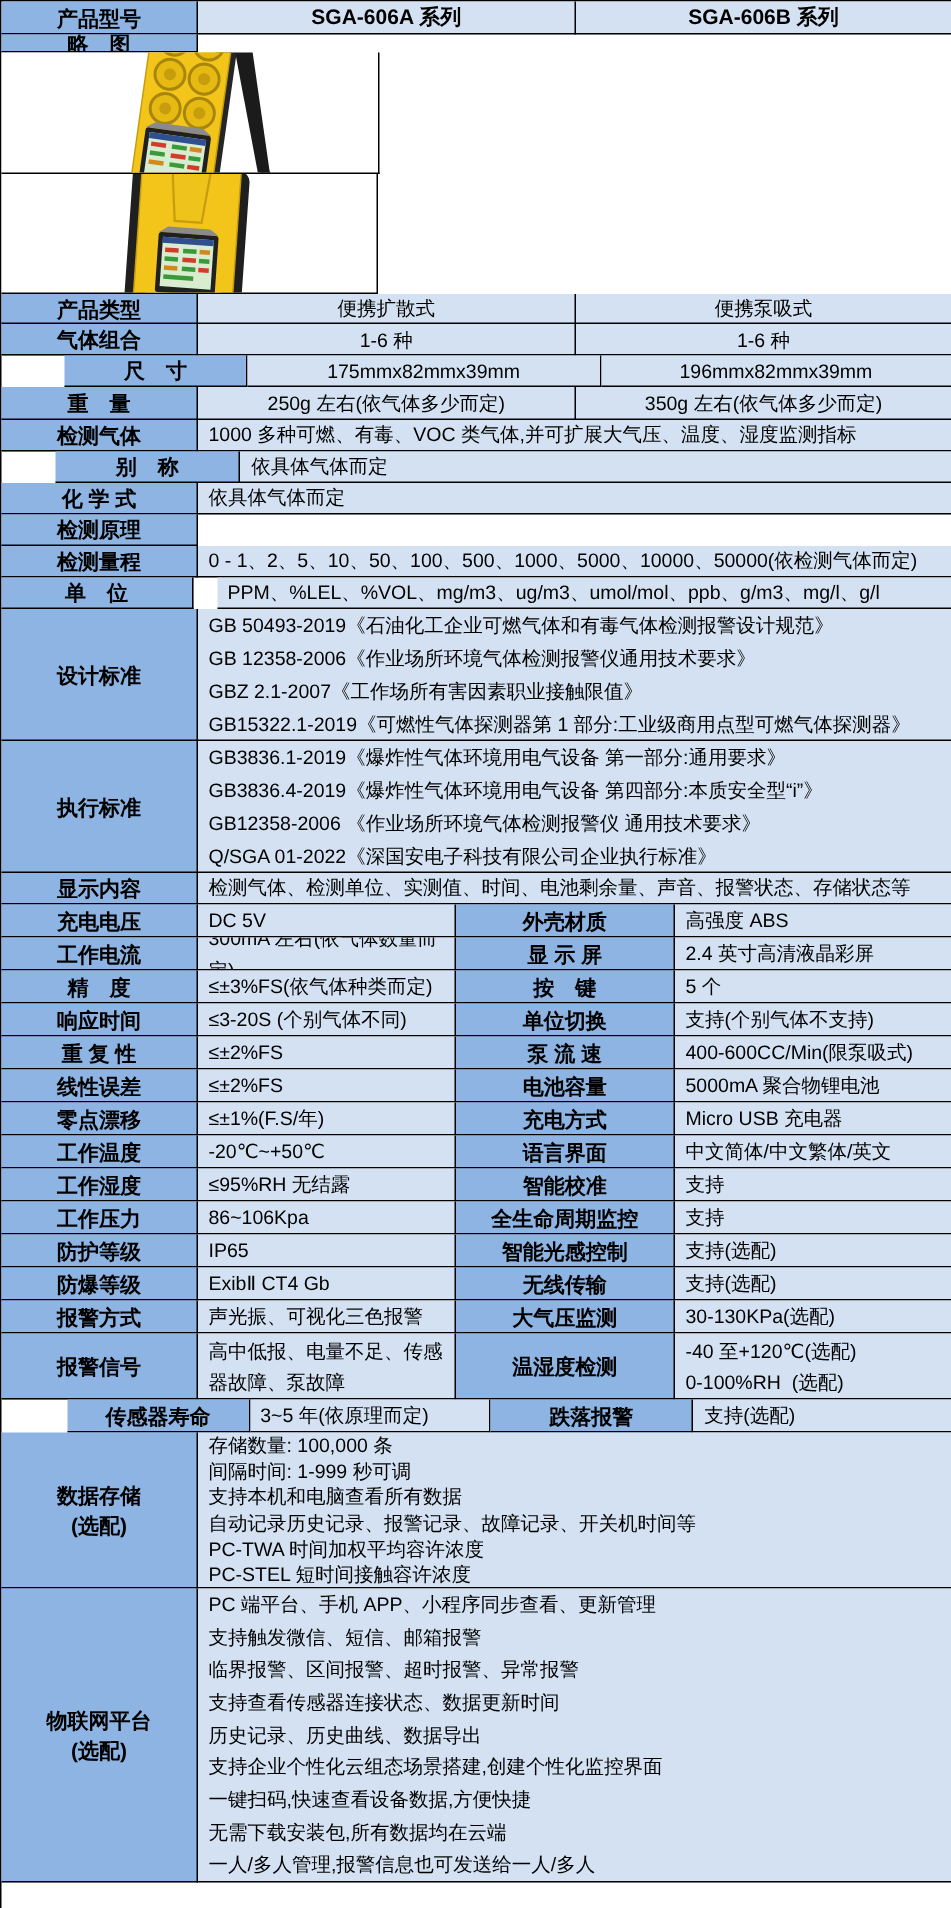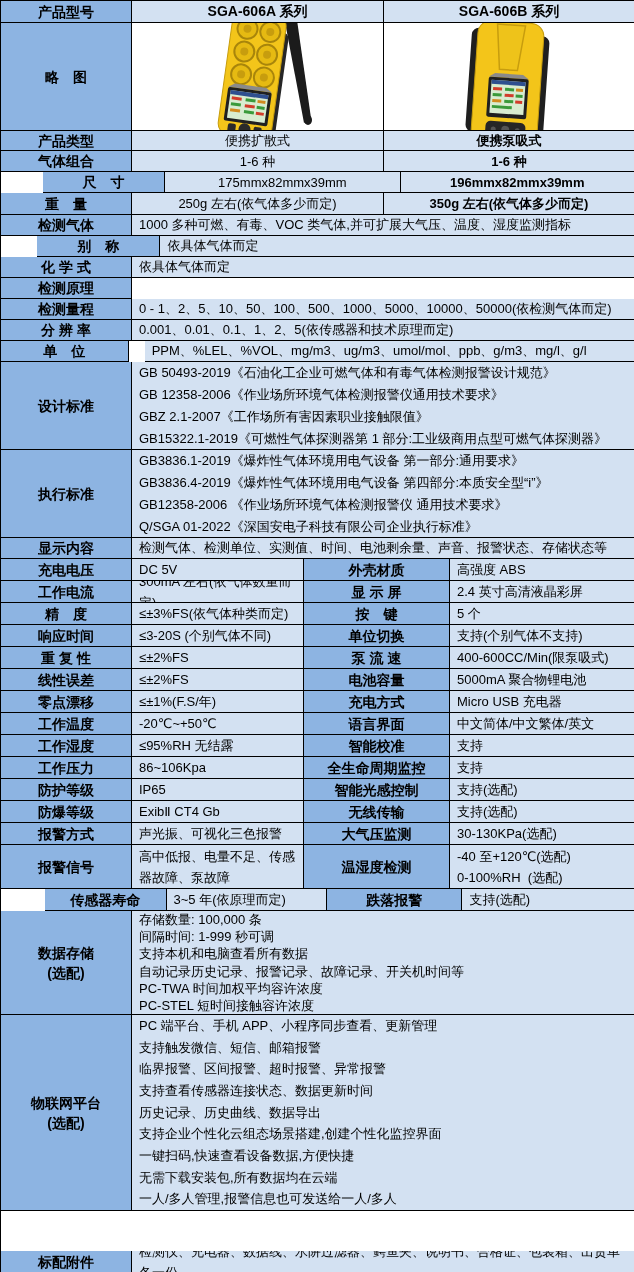--- a/index.html
+++ b/index.html
@@ -16,21 +16,21 @@
   }
   .tbl{border-left:1px solid var(--border);border-top:1px solid var(--border);width:634px;}
   .row{display:flex;}
   .cell{
     box-sizing:border-box;
     border-right:1px solid var(--border);
     border-bottom:1px solid var(--border);
     display:flex;align-items:center;
     overflow:hidden;
   }
-  .w1{width:131px;}  .w2{width:252px;}  .w3{width:251px;font-weight:bold;}
+  .w1{width:131px;}  .w2{width:252px;}  .w3{width:251px;}
   .wide{width:503px;}
   .p1{width:172px;}  .p2{width:146px;}  .p3{width:185px;}
   .lab{
     background:var(--label-bg);
     font-weight:bold;font-size:14px;
     justify-content:center;text-align:center;
     white-space:pre-wrap;line-height:20px;
   }
   .val{
     background:var(--value-bg);
@@ -38,21 +38,21 @@
     padding:0 7px;white-space:pre-wrap;
   }
   .center{justify-content:center;padding:0 2px;text-align:center;}
   .hval{
     background:var(--value-bg);
     font-weight:bold;font-size:14px;
     justify-content:center;padding:0;
   }
   .imgcell{background:#ffffff;justify-content:center;padding:0;}
   .r-head{height:22px;}
-  .r-img{height:108px;}
+  .r-img{height:173px;flex-direction:column;}
   .r-storage{height:104px;}
   .r-iot{height:196px;}
   .r-acc{height:22px;margin-top:40px;}
   .lh-std{line-height:22px;}
   .lh-s{line-height:17.2px;}
   .lh-m{line-height:21.7px;}
 </style>
 </head>
 <body>
 
@@ -197,24 +197,20 @@
 
       <div class="row" style="height: 21px;">
         <div class="cell lab w1">检测原理</div>
       </div>
 
       <div class="row" style="height: 21px;">
         <div class="cell lab w1">检测量程</div>
         <div class="cell val lh-std wide">0 - 1、2、5、10、50、100、500、1000、5000、10000、50000(依检测气体而定)</div>
       </div>
 
-      <div class="row" style="height: 21px;">
-        <div class="cell lab w1">分 辨 率</div>
-        <div class="cell val lh-std wide">0.001、0.01、0.1、1、2、5(依传感器和技术原理而定)</div>
-      </div>
 
       <div class="row" style="height: 21px; gap: 16px;">
         <div class="cell lab w1">单　位</div>
         <div class="cell val lh-std wide">PPM、%LEL、%VOL、mg/m3、ug/m3、umol/mol、ppb、g/m3、mg/l、g/l</div>
       </div>
 
       <div class="row" style="height: 88px;">
         <div class="cell lab w1">设计标准</div>
         <div class="cell val lh-std wide">GB 50493-2019《石油化工企业可燃气体和有毒气体检测报警设计规范》
 GB 12358-2006《作业场所环境气体检测报警仪通用技术要求》

